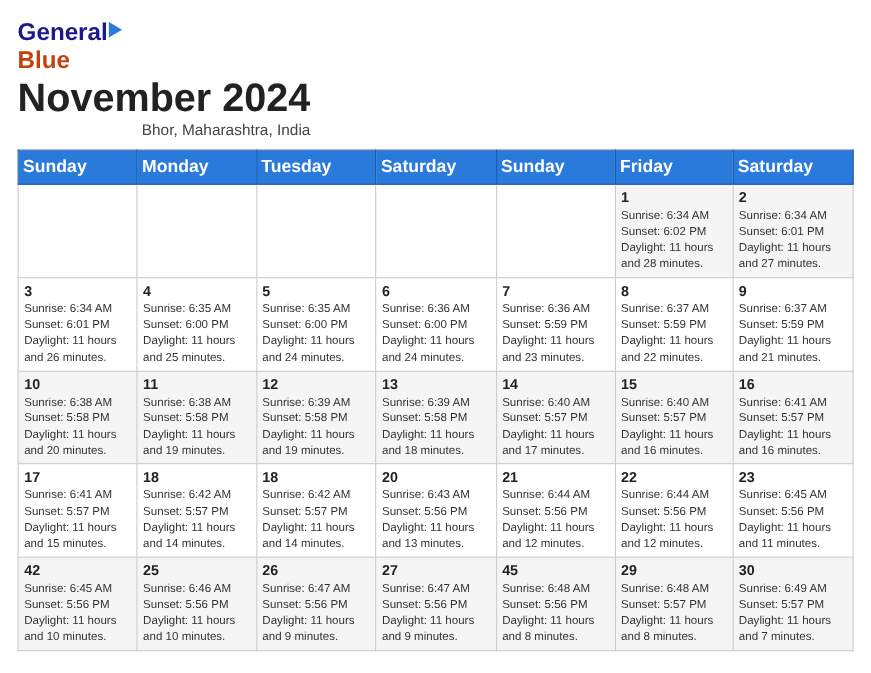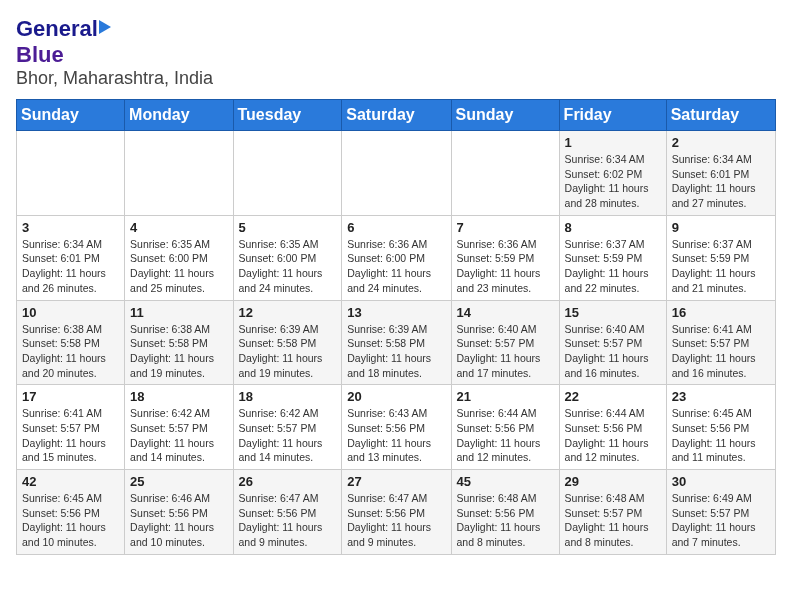--- a/index.html
+++ b/index.html
@@ -19,21 +19,21 @@
     }
     .title-area {
       text-align: right;
     }
     .title-area h1 {
       font-size: 36px;
       font-weight: bold;
       color: #222;
     }
     .title-area h2 {
-      font-size: 18px;
+      font-size: 14px;
       color: #444;
       font-weight: normal;
     }
     .calendar {
       width: 100%;
       border-collapse: collapse;
       font-size: 11px;
     }
     .calendar thead tr th {
       background: #2a7adb;
@@ -72,21 +72,21 @@
     .empty { background: #fff !important; }
     .logo-wrap {
       display: flex;
       align-items: center;
     }
     .logo-text {
       font-size: 22px;
       font-weight: bold;
     }
     .logo-g { color: #1a1a8c; }
-    .logo-b { color: #4c1d95; }
+    .logo-b { color: #c2410c; }
     .logo-arrow {
       display: inline-block;
       width: 0;
       height: 0;
       border-top: 7px solid transparent;
       border-bottom: 7px solid transparent;
       border-left: 12px solid #2a7adb;
       margin-left: 1px;
       vertical-align: middle;
       margin-top: -4px;
@@ -99,20 +99,21 @@
   <div class="logo-wrap">
     <div>
       <div style="display:flex;align-items:center;">
         <span class="logo-text logo-g">General</span>
         <span class="logo-arrow"></span>
       </div>
       <div class="logo-text logo-b">Blue</div>
     </div>
   </div>
   <div class="title-area">
+    <h1>November 2024</h1>
     <h2>Bhor, Maharashtra, India</h2>
   </div>
 </div>
 
 <table class="calendar">
   <thead>
     <tr>
     <th>Sunday</th>
         <th>Monday</th>
         <th>Tuesday</th>

